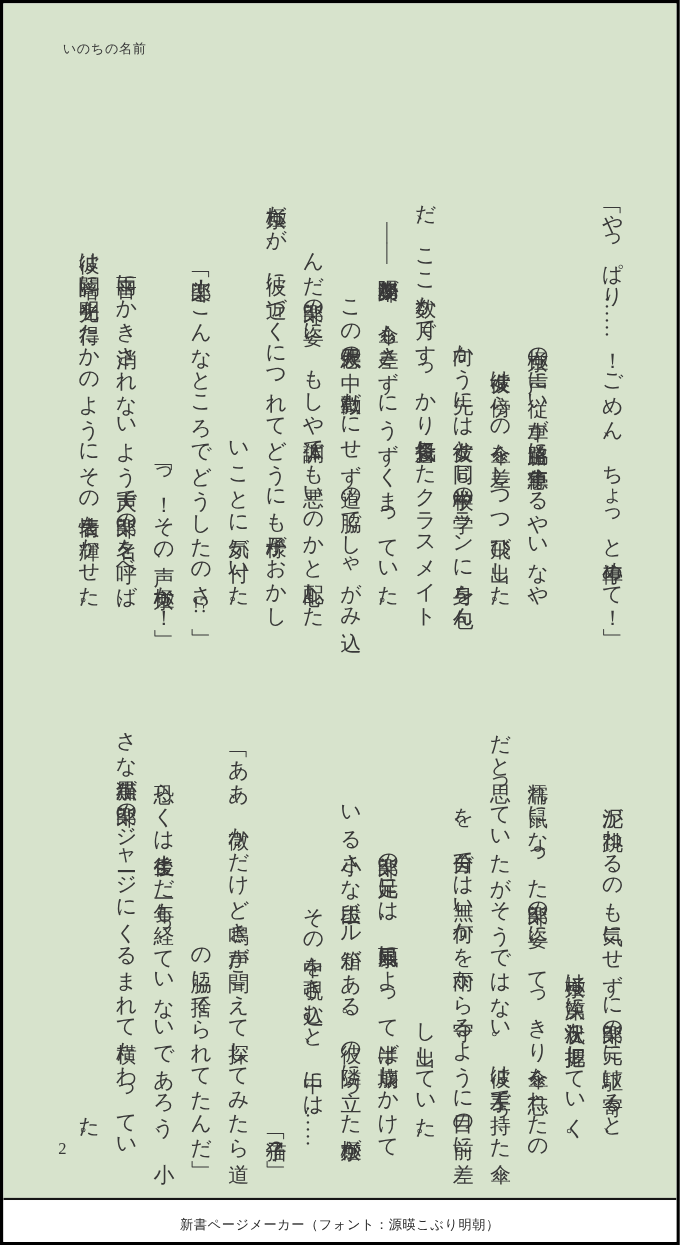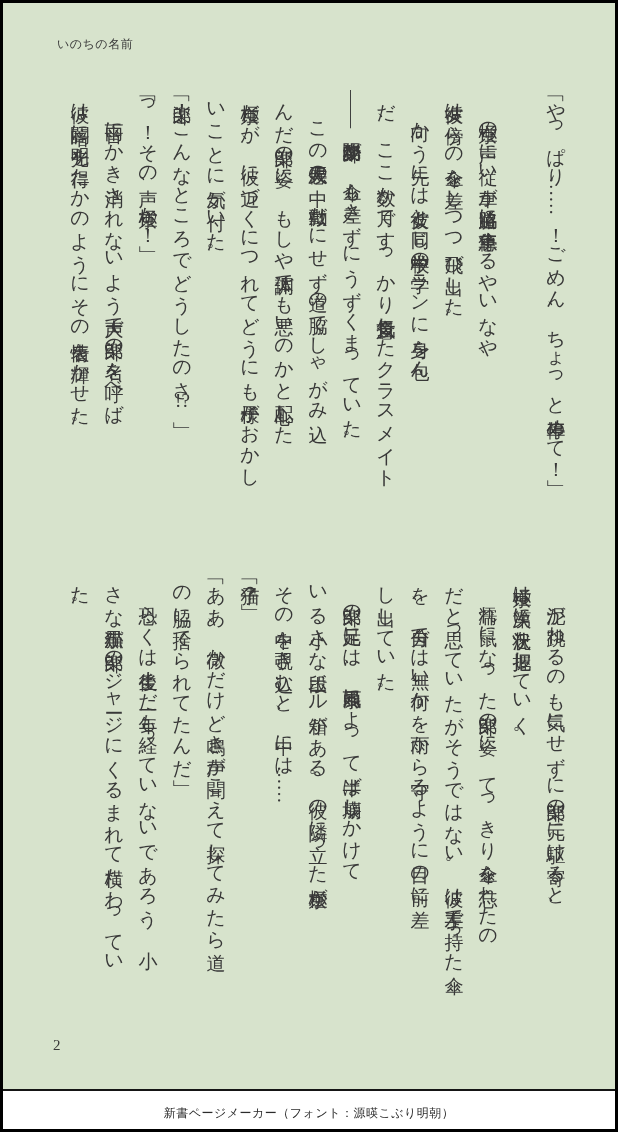--- a/index.html
+++ b/index.html
@@ -1,20 +1,21 @@
 <!DOCTYPE html>
 <html><head>
 <meta charset="utf-8">
 <style>
   html,body { margin:0; padding:0; background:#555; }
   .canvas {
     position:relative; width:618px; height:1132px;
     background:#ffffff; border:3px solid #000; box-sizing:border-box;
     font-family:"Liberation Serif","DejaVu Serif",serif;
     overflow:hidden;
+    text-align:right;
   }
   .sheet {
     position:absolute; left:0; top:0; width:612px; height:1086px;
     background:#d7e3cc; border-bottom:2px solid #151515;
   }
   .header-title {
     position:absolute; left:54px; top:33px;
     font-size:12px; color:#383838; letter-spacing:0.5px;
     writing-mode:horizontal-tb;
   }

